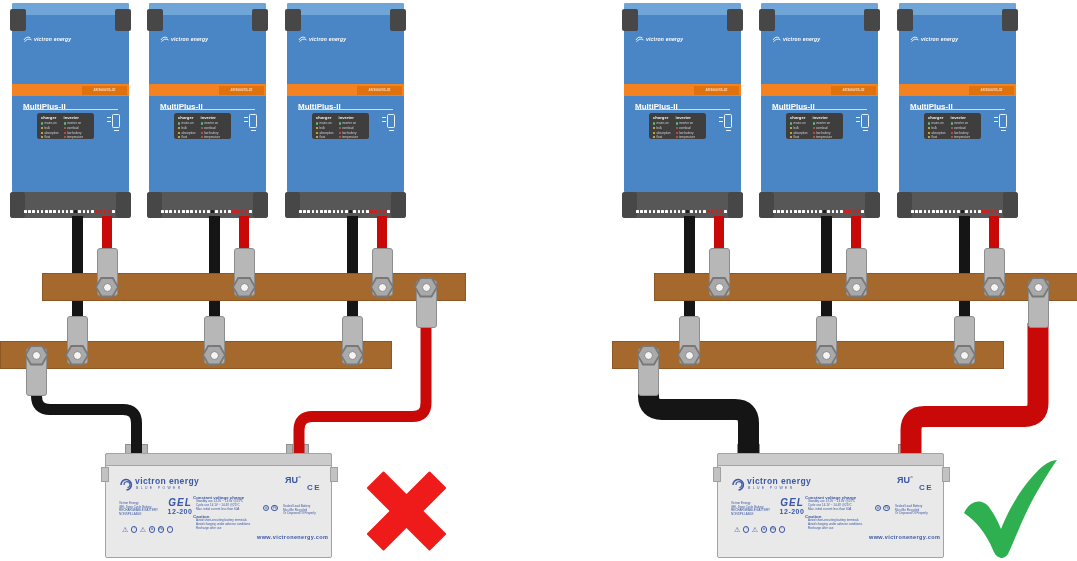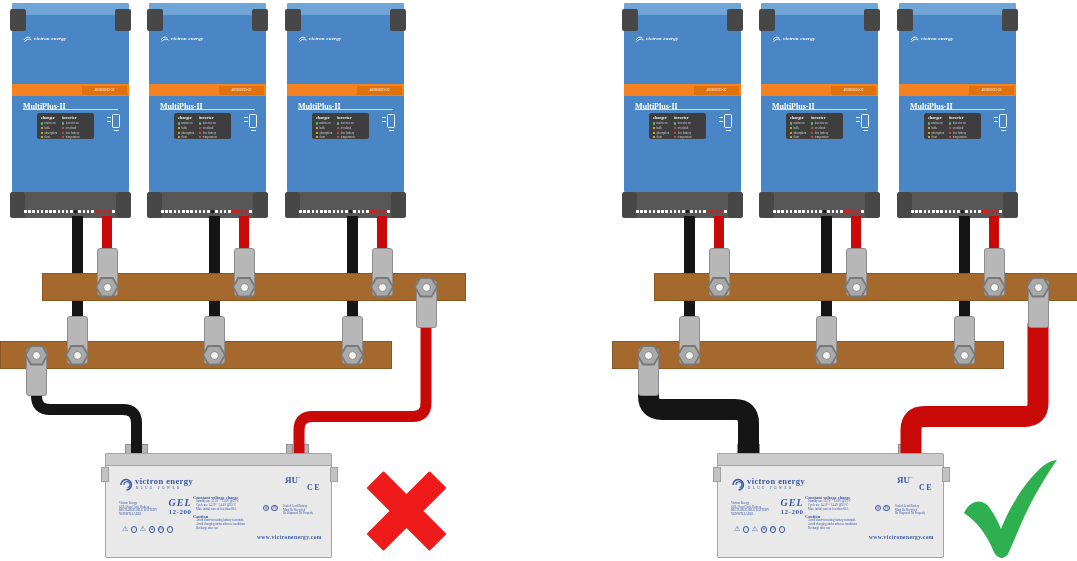--- a/index.html
+++ b/index.html
@@ -1,17 +1,17 @@
 <!DOCTYPE html>
 <html><head>
 <meta charset="utf-8">
 <style>
   html,body{margin:0;padding:0;background:#fff;}
   .canvas{position:relative;width:1077px;height:561px;background:#ffffff;overflow:hidden;
-          font-family:Liberation Serif, serif;}
+          font-family:Liberation Sans, sans-serif;}
   .panel{position:absolute;top:0;width:470px;height:561px;}
   .t-logo-inv{font-size:5px;font-weight:bold;font-style:italic;color:#fff;letter-spacing:.2px;white-space:nowrap;}
   .t-badge{font-size:3.4px;color:#fff;white-space:nowrap;}
   .t-model{font-size:8px;font-weight:bold;color:#fff;white-space:nowrap;}
   .t-ledhdr{font-size:4.2px;font-weight:bold;color:#f0f0f0;white-space:nowrap;display:block;margin-bottom:1px;}
   .t-led{font-size:3px;color:#cfcfcf;white-space:nowrap;}
   .led-dot{width:2.2px;height:2.2px;border-radius:50%;margin-right:1.3px;flex:none;}
   .led-row{display:flex;align-items:center;height:4.6px;}
   .blue{color:#3a57a5;}
   .t-bat-brand{font-size:8.5px;font-weight:bold;letter-spacing:.4px;white-space:nowrap;line-height:9px;}

